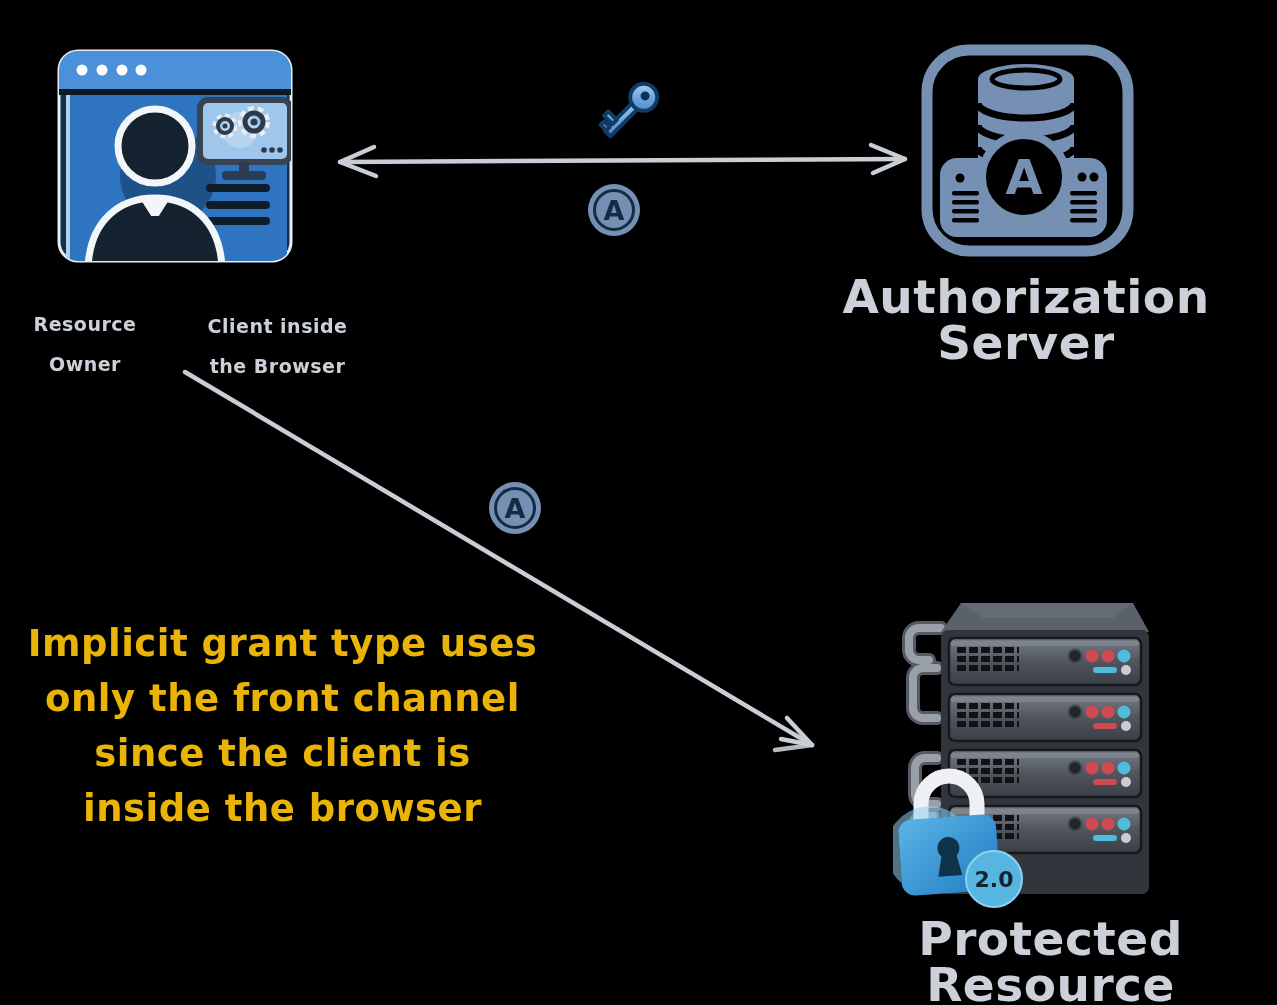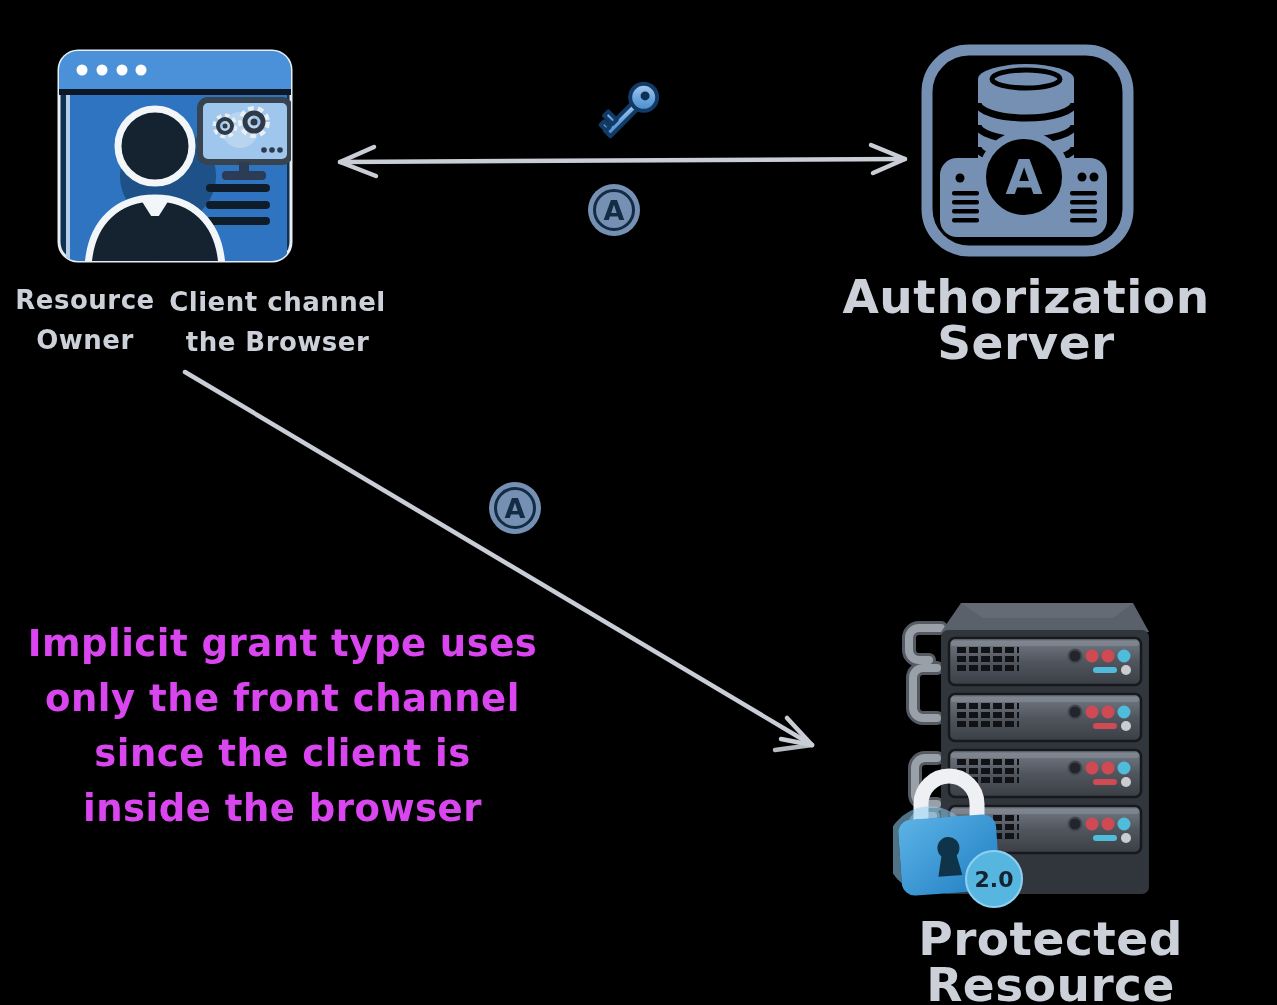--- a/index.html
+++ b/index.html
@@ -5,24 +5,24 @@
   html,body{margin:0;padding:0;background:#000;}
   #canvas{
     position:relative;width:1277px;height:1005px;background:#000000;
     font-family:"DejaVu Sans",sans-serif;overflow:hidden;
   }
   .abs{position:absolute;}
   .label{
     color:#ccd1d9;font-weight:bold;text-align:center;white-space:pre-line;
     letter-spacing:0.5px;line-height:1.35;
   }
-  .label-sm{font-size:26px;line-height:40px;}
+  .label-sm{font-size:19px;line-height:40px;margin-top:24px;}
   .label-lg{font-size:47px;line-height:46px;}
   .note{
-    color:#d946ef;font-weight:bold;font-size:37px;line-height:55px;
+    color:#eab308;font-weight:bold;font-size:37px;line-height:55px;
     text-align:center;white-space:pre-line;letter-spacing:0.5px;
   }
   svg{display:block;}
   svg text{font-family:"DejaVu Sans",sans-serif;font-weight:bold;}
 </style>
 </head>
 <body>
 
 <div id="canvas">
 
@@ -72,21 +72,21 @@
         <path d="M32,220 C34,172 64,150 99,150 C134,150 164,172 166,220 Z" fill="#15222f" stroke="#f3f6f9" stroke-width="7" stroke-linejoin="round"></path>
         <circle cx="99" cy="98" r="37" fill="#15222f" stroke="#f3f6f9" stroke-width="7"></circle>
         <polygon points="85,152 99,174 113,152" fill="#f3f6f9"></polygon>
         <polygon points="93,168 105,168 111,190 99,214 87,190" fill="#15222f"></polygon>
       </g>
     </g>
   </svg>
 
   <div class="abs label label-sm" style="left:0px;top:280px;width:170px">Resource
 Owner</div>
-  <div class="abs label label-sm" style="left:165px;top:282px;width:225px">Client channel
+  <div class="abs label label-sm" style="left:165px;top:282px;width:225px">Client inside
 the Browser</div>
 
   <svg class="abs" style="left:328px;top:138px" width="585" height="46" viewBox="0 0 585 46">
     <g stroke="#c9ced6" stroke-width="4.5" fill="none" stroke-linecap="round" stroke-linejoin="round">
       <line x1="12" y1="24" x2="577" y2="21"></line>
       <polyline points="46,9 12,24 48,38"></polyline>
       <polyline points="543,7 577,21 545,35"></polyline>
     </g>
   </svg>
 

